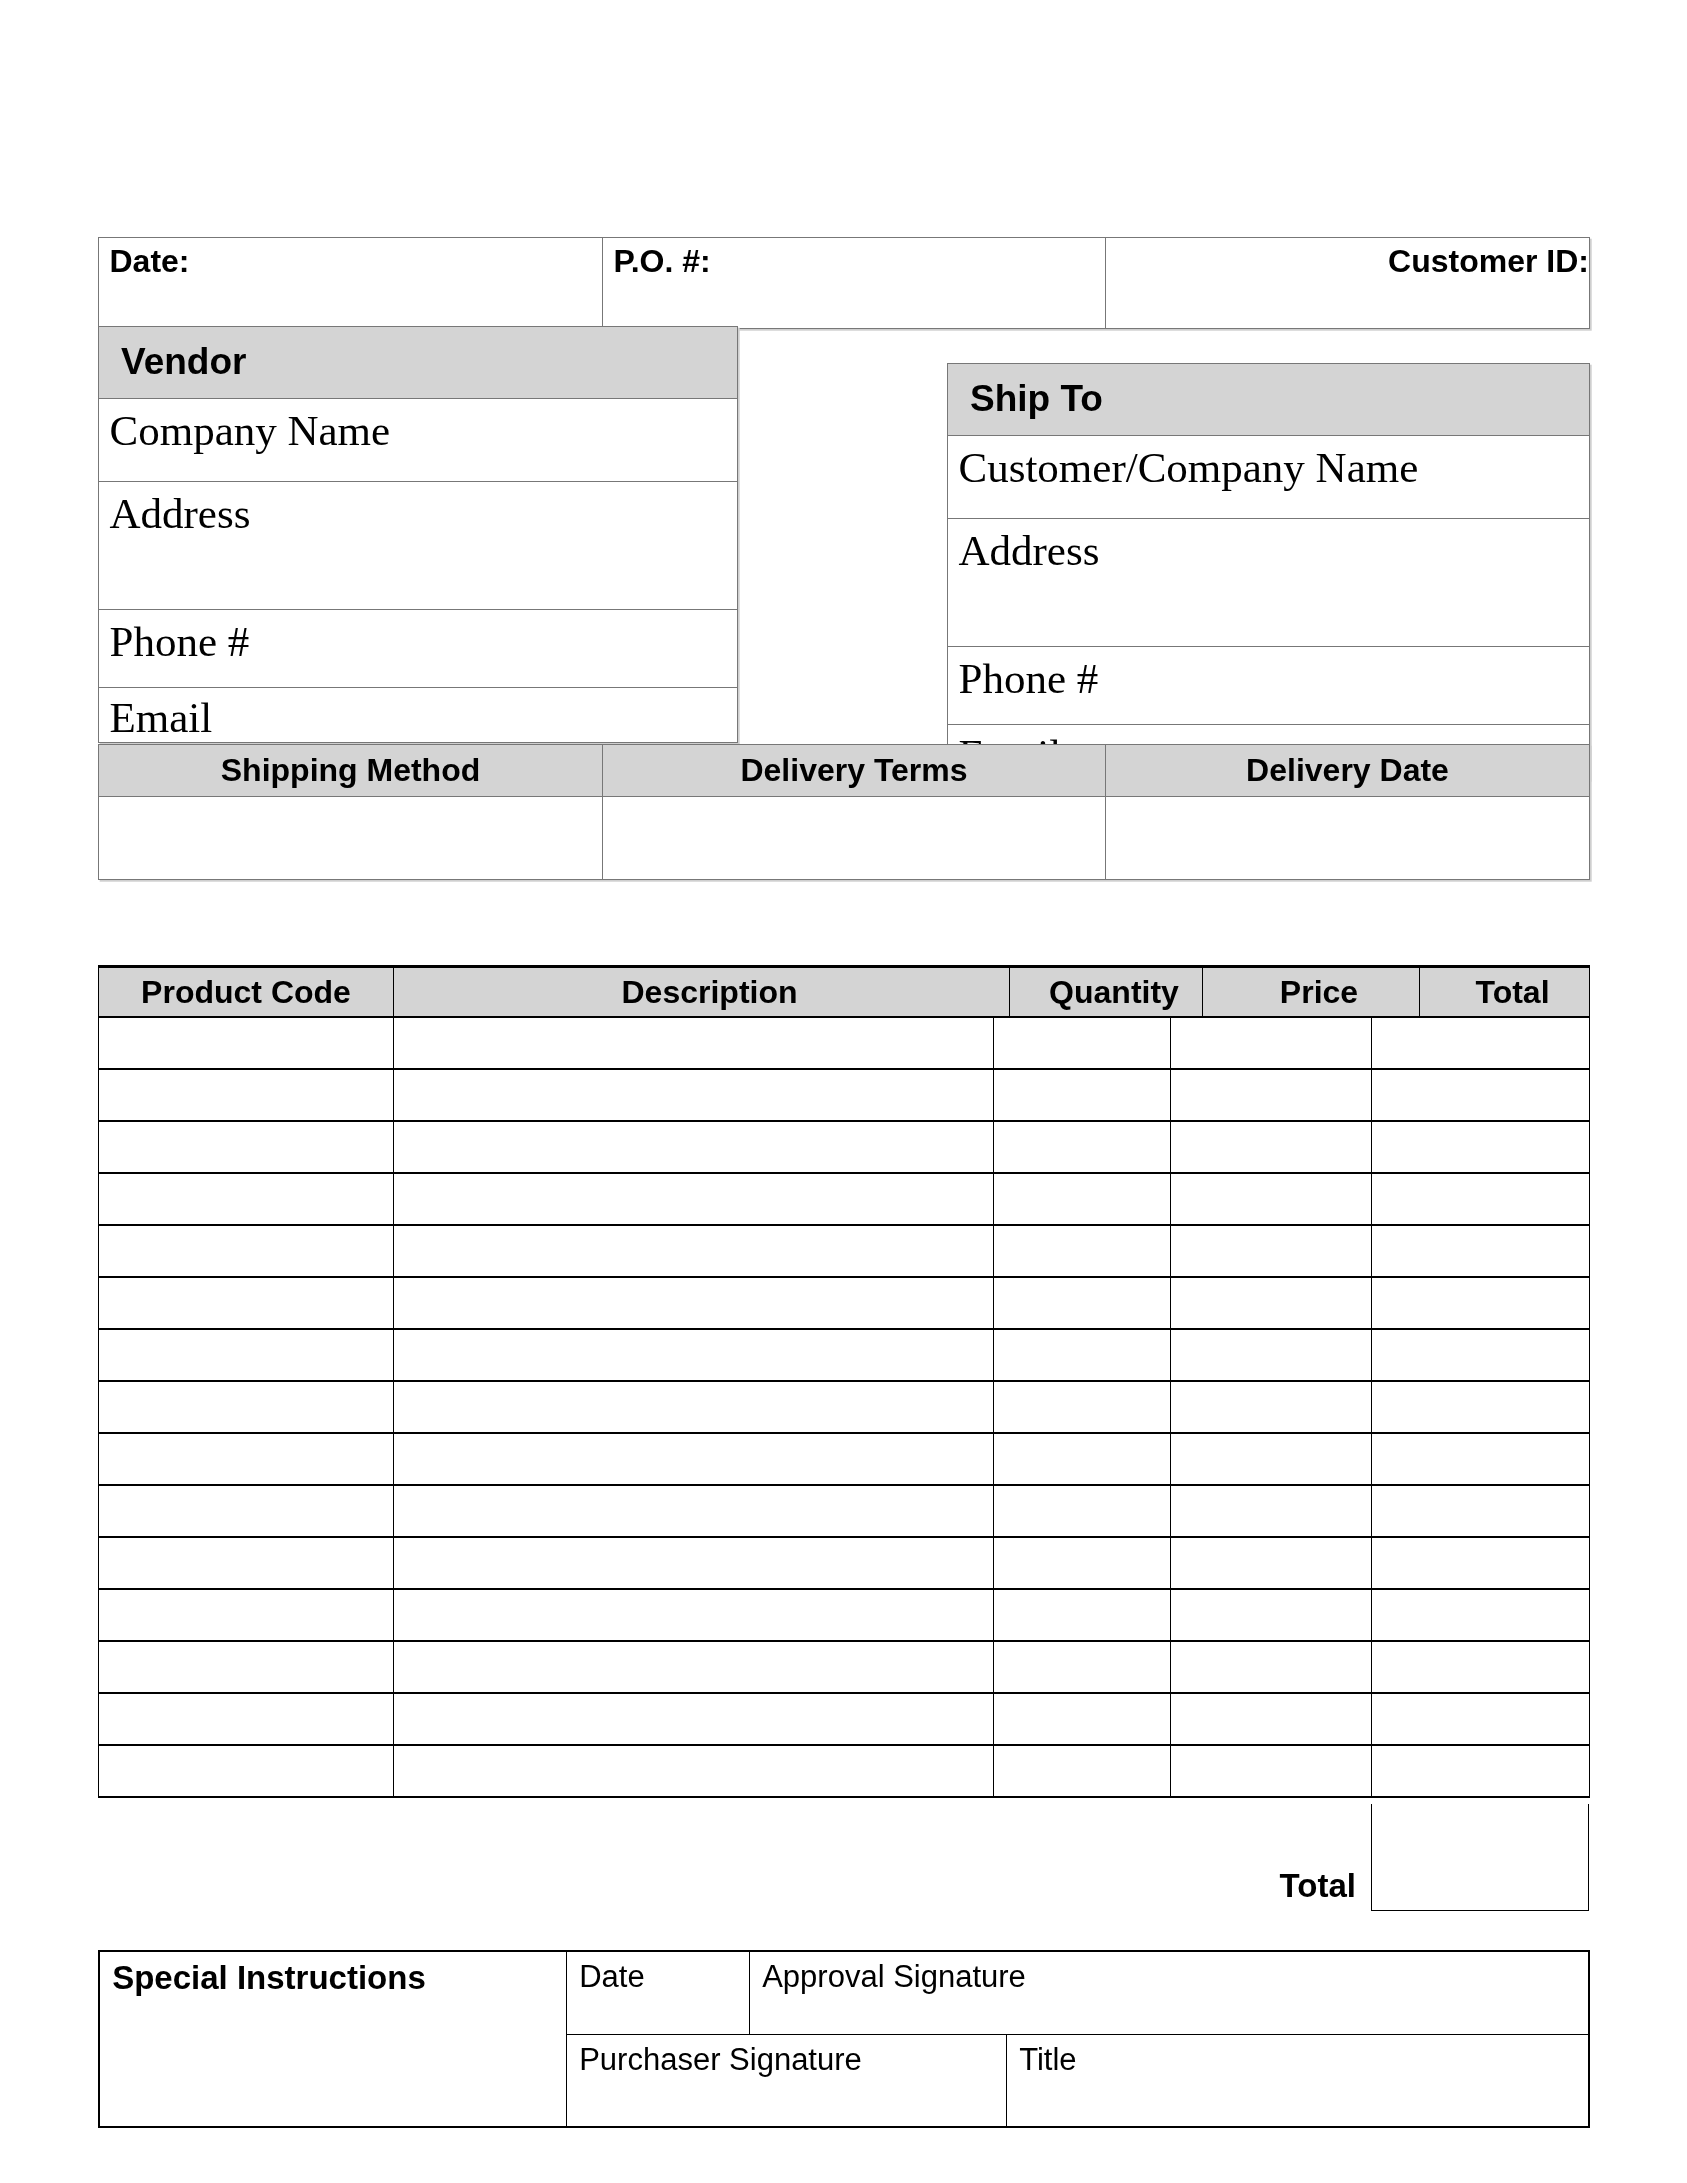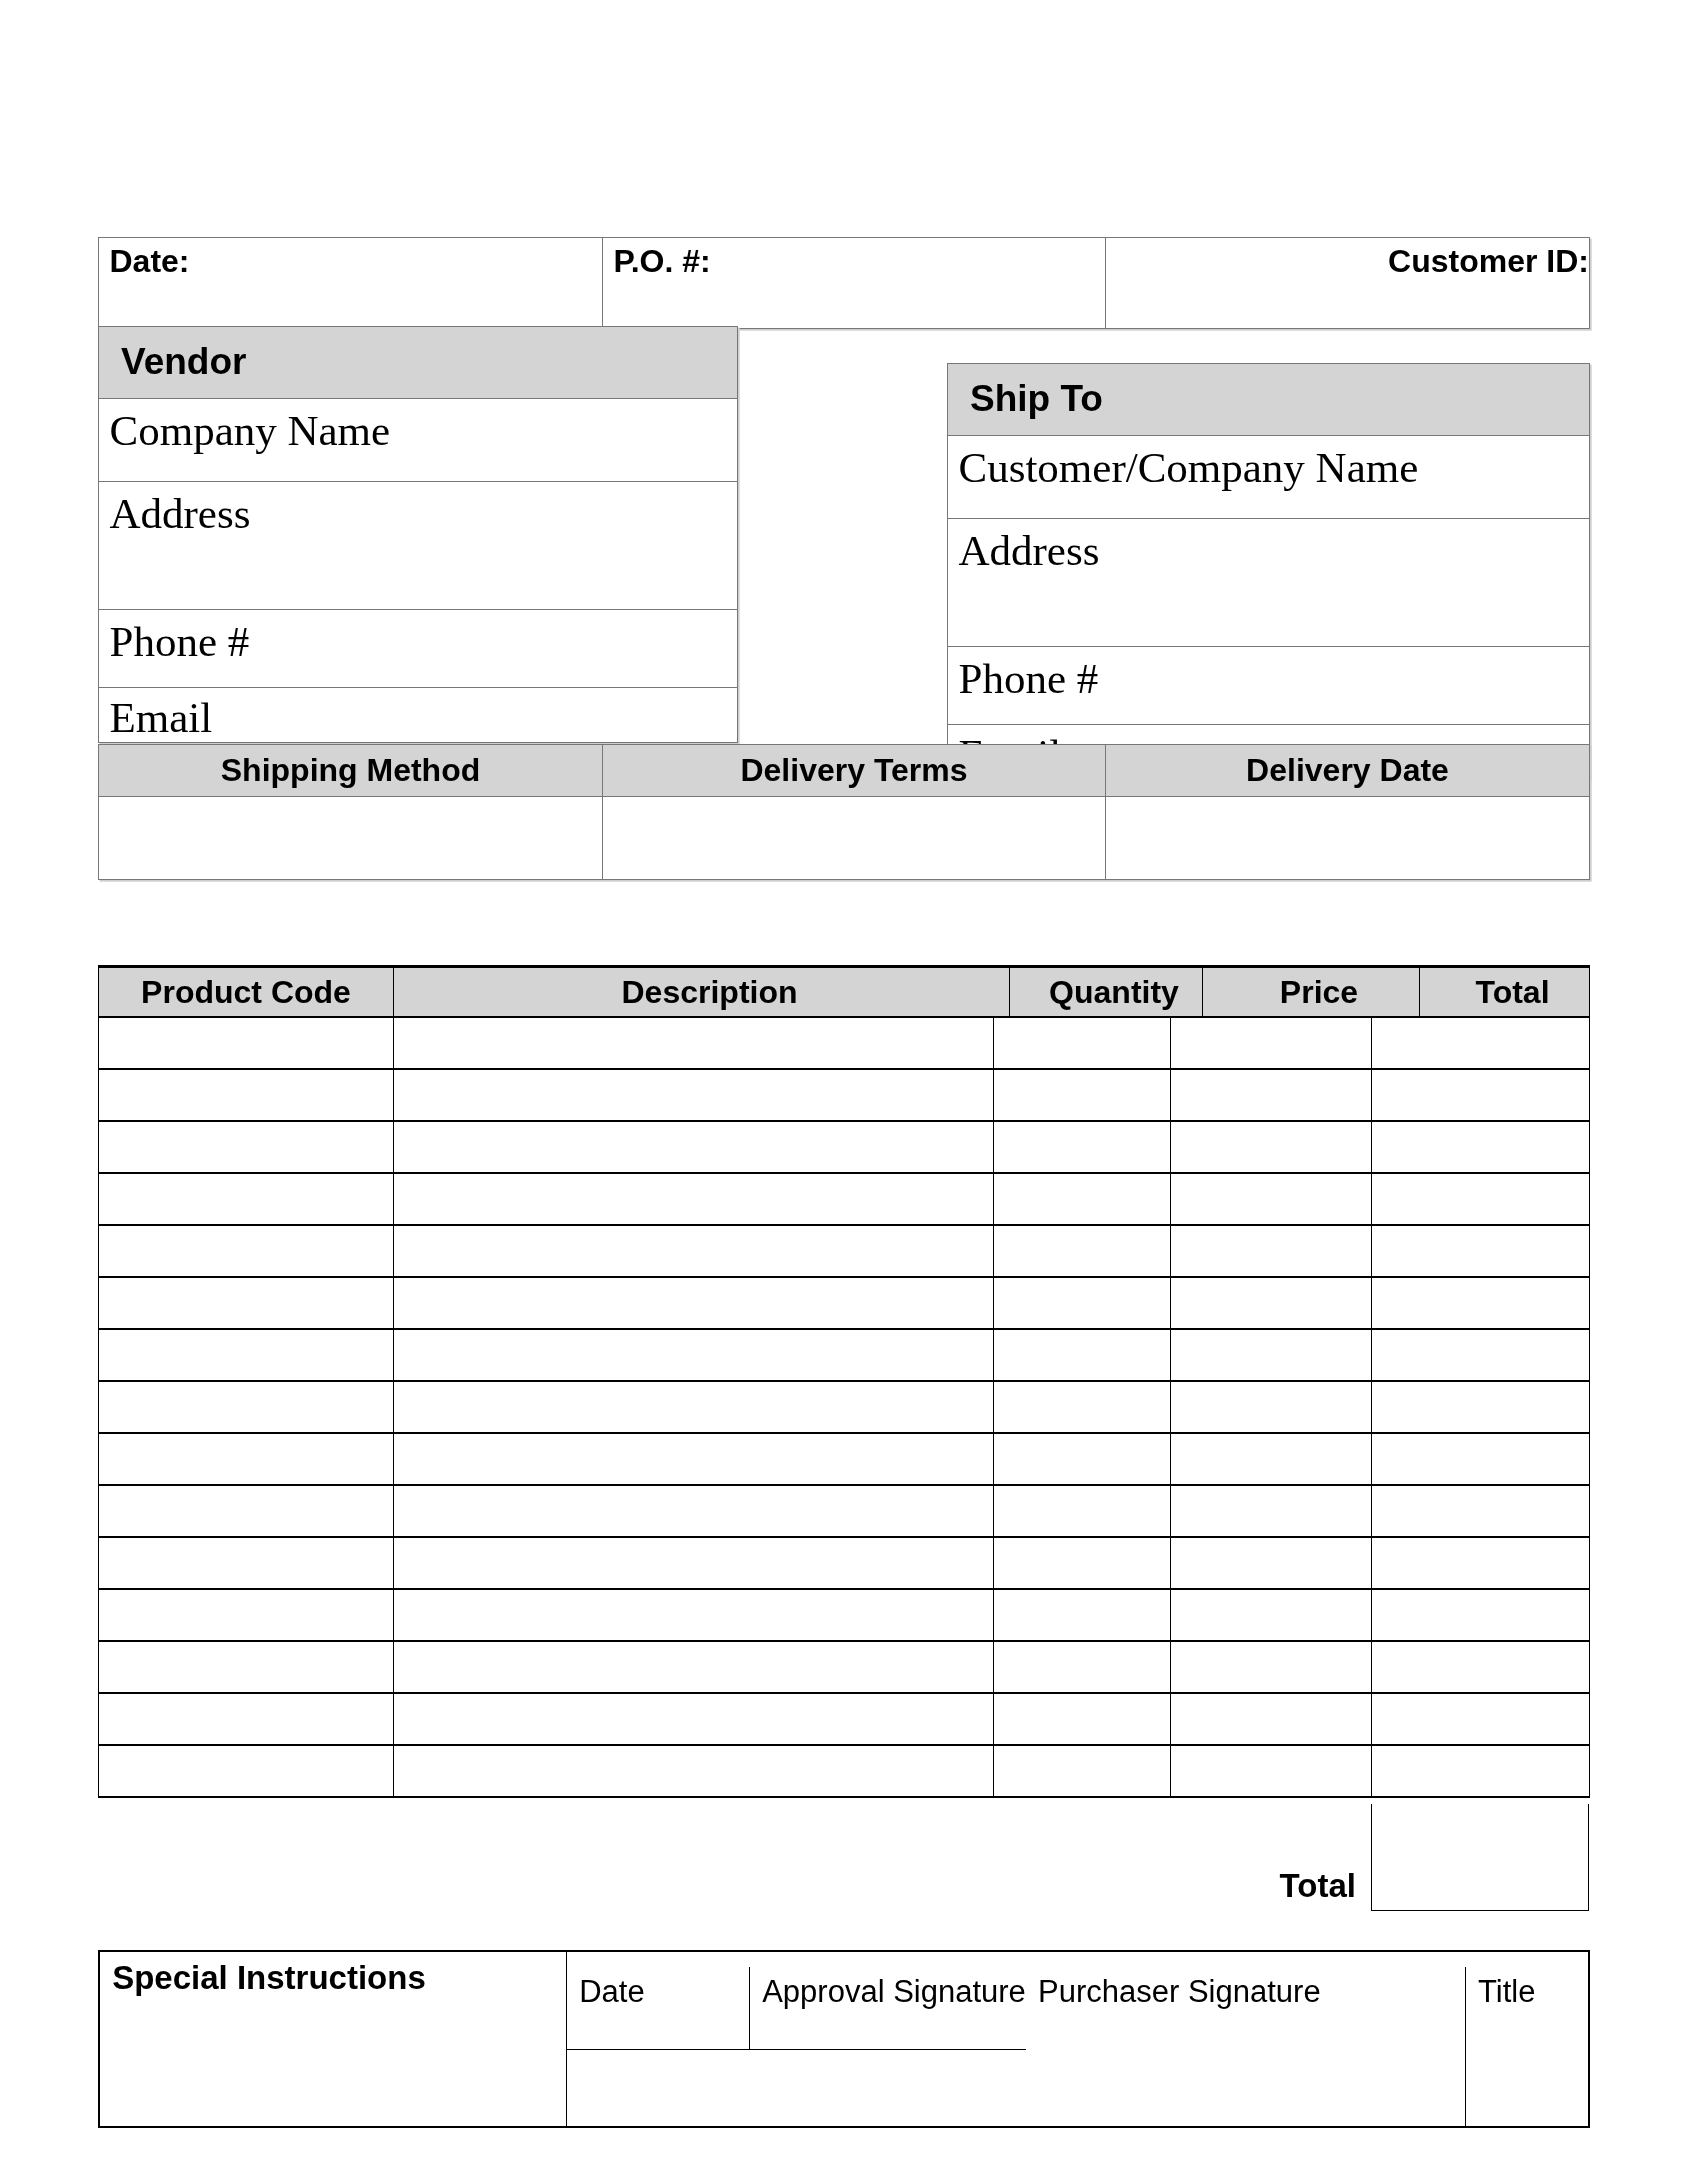--- a/index.html
+++ b/index.html
@@ -119,21 +119,21 @@
     border:1.7px solid var(--black-border);border-top:none;background:#fff;
   }
 
   
   .footer-table{
     position:absolute;left:98px;top:1950px;width:1492px;height:178px;
     border:2.6px solid var(--black-border);background:#fff;
     display:flex;
   }
   .fi-left{width:467px;border-right:1.7px solid var(--black-border);padding:7px 12.2px 0;font-size:33px;}
-  .fi-right{flex:1;display:flex;flex-direction:row;margin-top:15px;}
+  .fi-right{flex:1;display:flex;flex-direction:column;}
   .fi-top{height:83px;border-bottom:1.7px solid var(--black-border);display:flex;}
   .fi-date{width:183px;border-right:1.7px solid var(--black-border);padding:7px 0 0 12.2px;font-size:31px;}
   .fi-approval{flex:1;padding:7px 0 0 12.2px;font-size:31px;}
   .fi-bottom{flex:1;display:flex;}
   .fi-purchaser{width:440px;border-right:1.7px solid var(--black-border);padding:7px 0 0 12.2px;font-size:31px;}
   .fi-title{flex:1;padding:7px 0 0 12.2px;font-size:31px;}
 </style>
 </head>
 <body>
 

